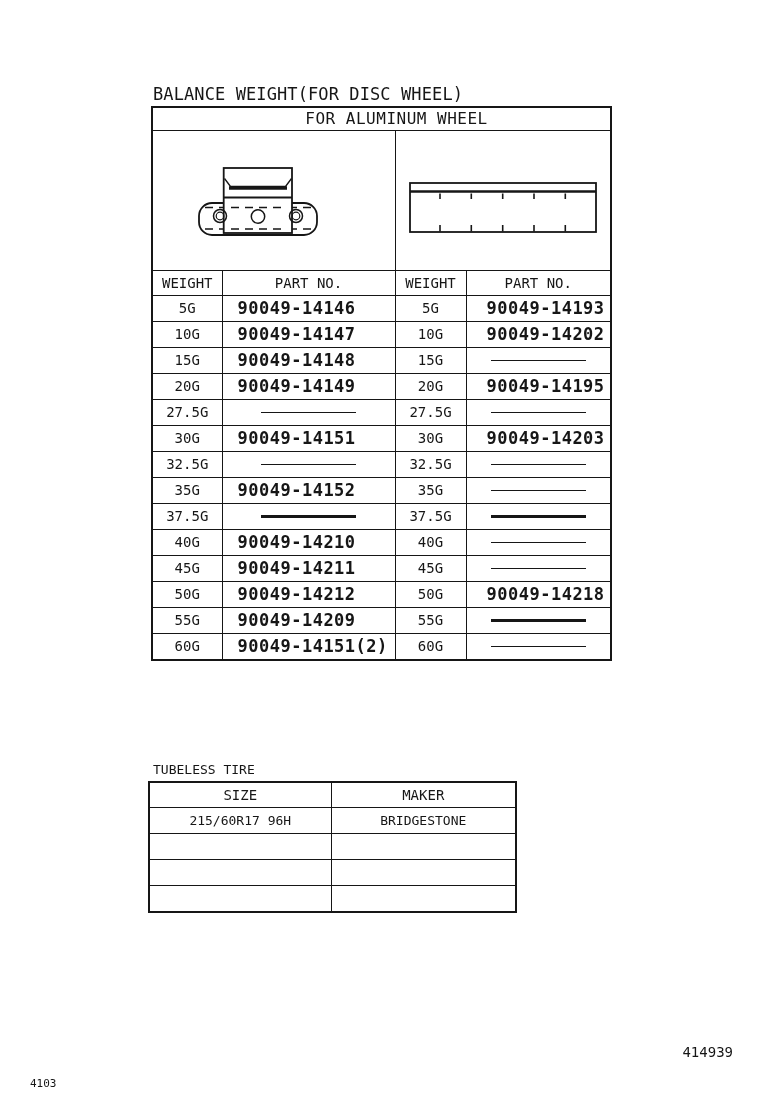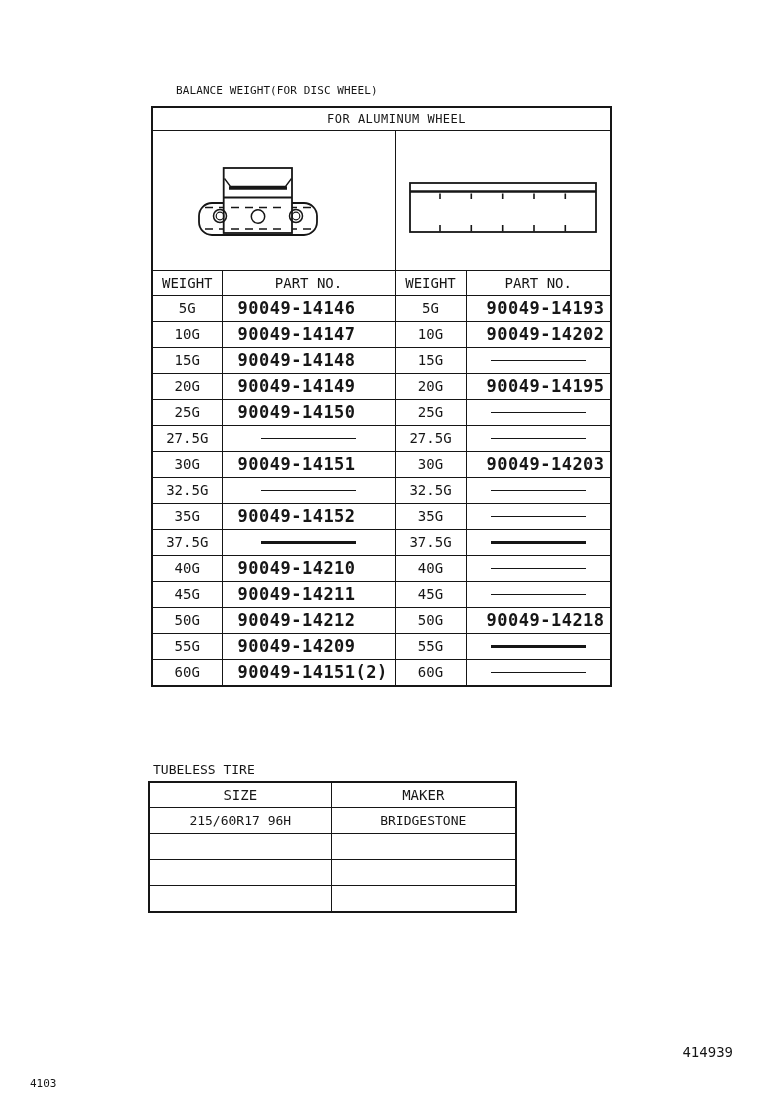--- a/index.html
+++ b/index.html
@@ -7,34 +7,34 @@
   body {
     width: 760px; height: 1112px;
     position: relative;
     font-family: "DejaVu Sans Mono", monospace;
     color: #161616;
   }
   .page { position: absolute; inset: 0; background: #fff; }
 
   .bw-title {
     position: absolute; left: 153px; top: 84px;
-    font-size: 11px; white-space: pre; letter-spacing: 0.1px; margin-left: 23px;
+    font-size: 17px; white-space: pre; letter-spacing: 0.1px;
   }
 
   table { border-collapse: collapse; table-layout: fixed; background: #fff; }
 
   .main-table {
     position: absolute; left: 151px; top: 106px;
     width: 459px; border: 2px solid #161616;
   }
   .main-table th, .main-table td {
     border: 1px solid #161616; overflow: hidden; white-space: nowrap;
     vertical-align: middle; padding: 0;
   }
-  .span-header th { height: 23px; font-size: 12px; font-weight: normal; text-align: center; letter-spacing: 0.5px; padding-left: 30px; }
+  .span-header th { height: 23px; font-size: 16px; font-weight: normal; text-align: center; letter-spacing: 0.5px; padding-left: 30px; }
   .img-row td { height: 140px; text-align: center; }
   .col-header th { height: 25px; font-size: 14px; font-weight: normal; text-align: center; }
 
   .main-table tbody tr { height: 26px; }
   .w-cell { text-align: center; font-size: 14px; }
   .p-cell .part { display: block; font-size: 17px; font-weight: bold; letter-spacing: 0.5px; line-height: 25px; }
   .p-cell.left .part  { padding-left: 15px; }
   .p-cell.right .part { padding-left: 20px; }
   .dash { width: 95px; height: 0; border-top: 1.5px solid #161616; margin: 0 auto; }
   .dash.bold { border-top-width: 3px; }
@@ -162,30 +162,20 @@
           <td class="w-cell">20G</td>
           <td class="p-cell left">
             <span class="part">90049-14149</span>
           </td>
           <td class="w-cell">20G</td>
           <td class="p-cell right">
             <span class="part">90049-14195</span>
           </td>
         </tr>
         <tr>
-          <td class="w-cell">25G</td>
-          <td class="p-cell left">
-            <span class="part">90049-14150</span>
-          </td>
-          <td class="w-cell">25G</td>
-          <td class="p-cell right">
-            <div class="dash"></div>
-          </td>
-        </tr>
-        <tr>
           <td class="w-cell">27.5G</td>
           <td class="p-cell left">
             <div class="dash"></div>
           </td>
           <td class="w-cell">27.5G</td>
           <td class="p-cell right">
             <div class="dash"></div>
           </td>
         </tr>
         <tr>

